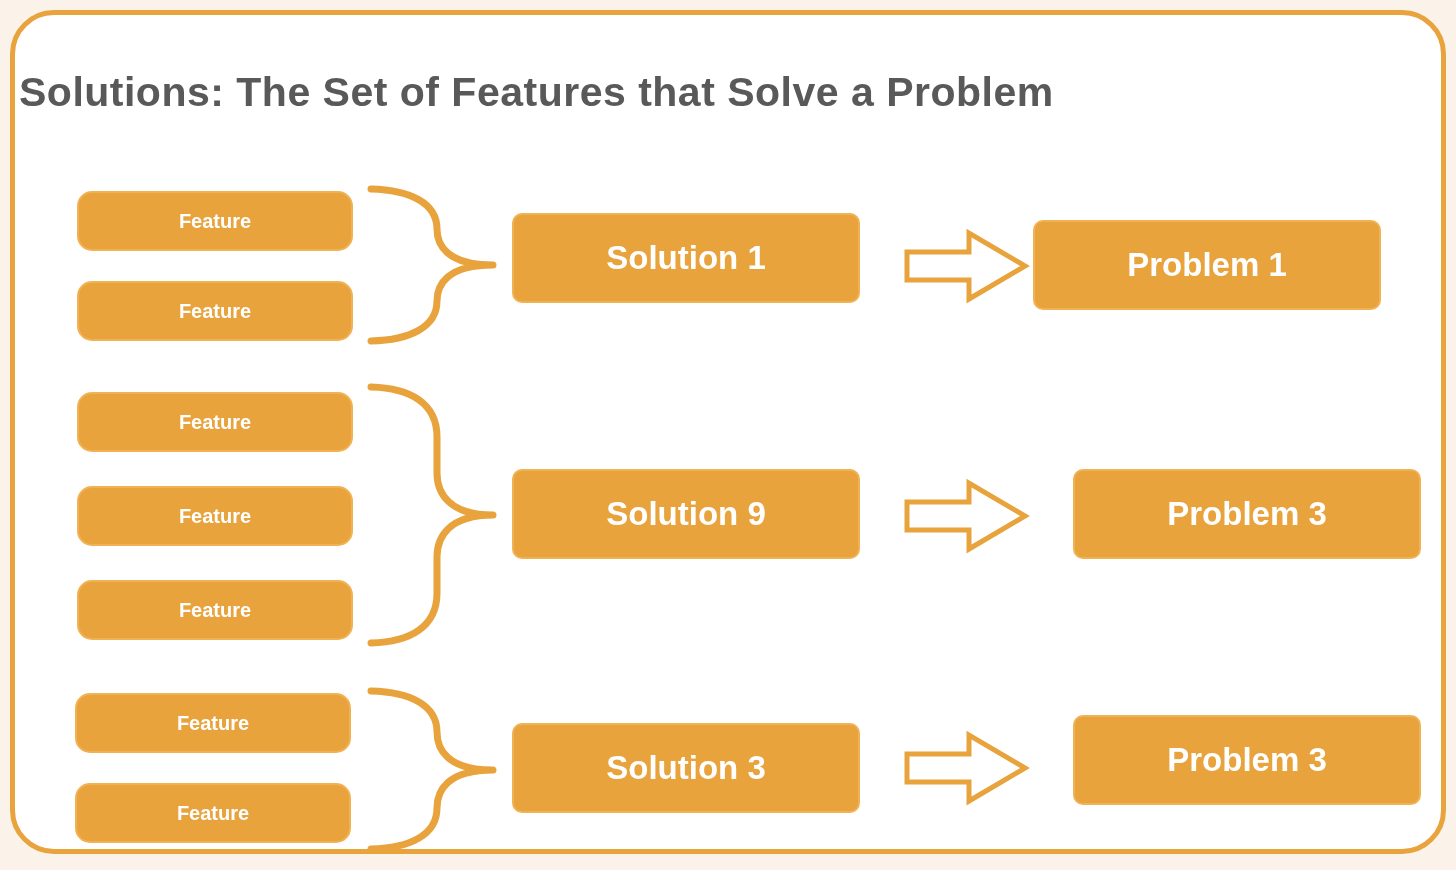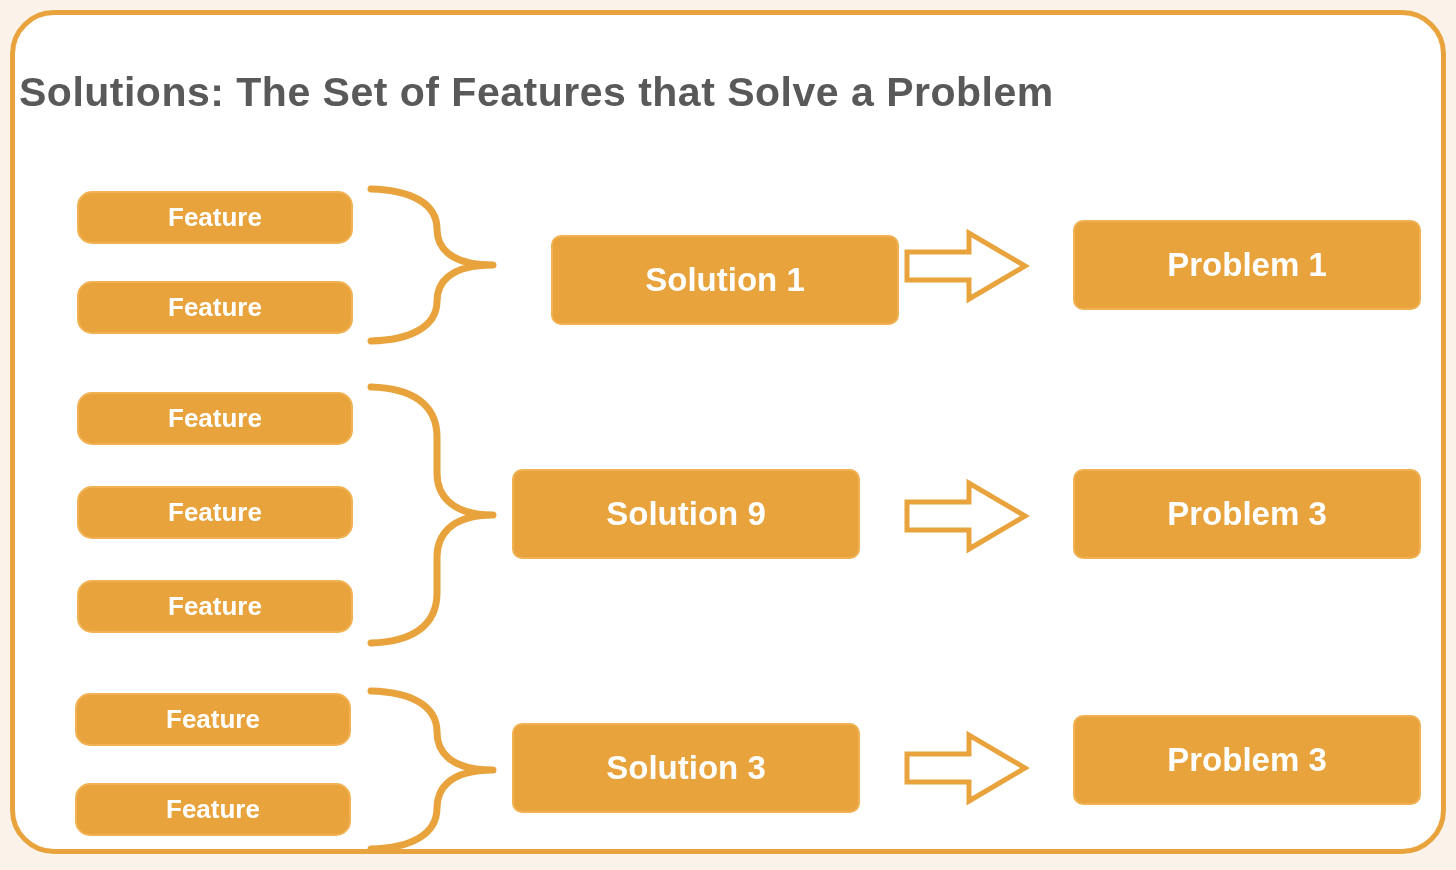--- a/index.html
+++ b/index.html
@@ -45,23 +45,23 @@
     display: flex;
     align-items: center;
     justify-content: center;
     background: var(--accent, #E8A33D);
     border: 2px solid var(--accent_light, #F1B254);
     color: var(--box_text, #FFFFFF);
     font-weight: 700;
   }
   .feature {
     width: 276px;
-    height: 53px;
+    height: 60px;
     border-radius: 15px;
-    font-size: 26px;
+    font-size: 20px;
   }
   .bigbox {
     width: 348px;
     height: 90px;
     border-radius: 10px;
     font-size: 33px;
   }
   .brace, .arrow {
     position: absolute;
   }
@@ -85,25 +85,25 @@
 <div class="canvas">
   <div class="frame">
 
     <h1 class="title">Solutions: The Set of Features that Solve a Problem</h1>
 
     <div class="box feature" style="left:62px; top:176px;">Feature</div>
     <div class="box feature" style="left:62px; top:266px;">Feature</div>
     <svg class="brace" style="left:350px; top:168px;" width="135" height="164" viewBox="0 0 135 164">
       <path d="M 6,6 C 45,7 72,20 72,46 C 72,62 82,82 128,82 C 82,82 72,102 72,118 C 72,144 45,157 6,158"></path>
     </svg>
-    <div class="box bigbox" style="left:497px; top:220px;margin-left:39px;">Solution 1</div>
+    <div class="box bigbox" style="left:497px; top:198px;">Solution 1</div>
     <svg class="arrow" style="left:888px; top:212px;" width="128" height="78" viewBox="0 0 128 78">
       <polygon points="4,25 66,25 66,6 122,39 66,72 66,53 4,53"></polygon>
     </svg>
-    <div class="box bigbox" style="left:1058px; top:205px;">Problem 1</div>
+    <div class="box bigbox" style="left:1018px; top:205px;">Problem 1</div>
 
     <div class="box feature" style="left:62px; top:377px;">Feature</div>
     <div class="box feature" style="left:62px; top:471px;">Feature</div>
     <div class="box feature" style="left:62px; top:565px;">Feature</div>
     <svg class="brace" style="left:350px; top:366px;" width="135" height="268" viewBox="0 0 135 268">
       <path d="M 6,6 C 45,7 72,22 72,56 L 72,92 C 72,112 84,134 128,134 C 84,134 72,156 72,176 L 72,212 C 72,246 45,261 6,262"></path>
     </svg>
     <div class="box bigbox" style="left:497px; top:454px;">Solution 9</div>
     <svg class="arrow" style="left:888px; top:462px;" width="128" height="78" viewBox="0 0 128 78">
       <polygon points="4,25 66,25 66,6 122,39 66,72 66,53 4,53"></polygon>

